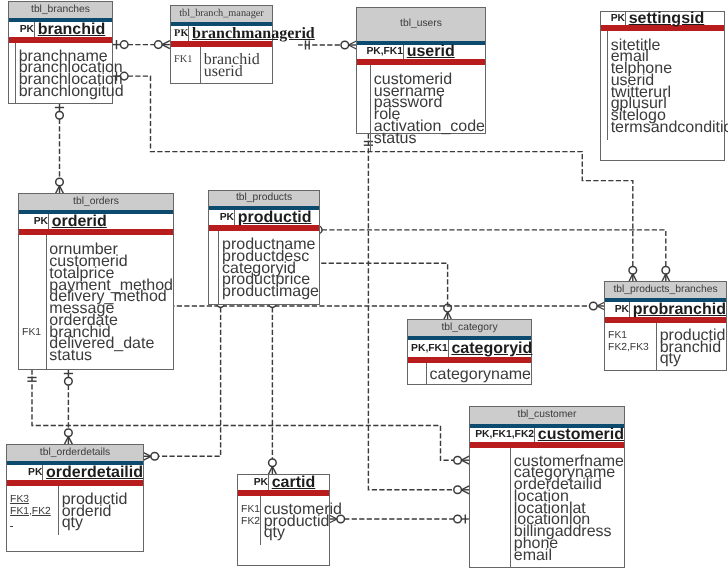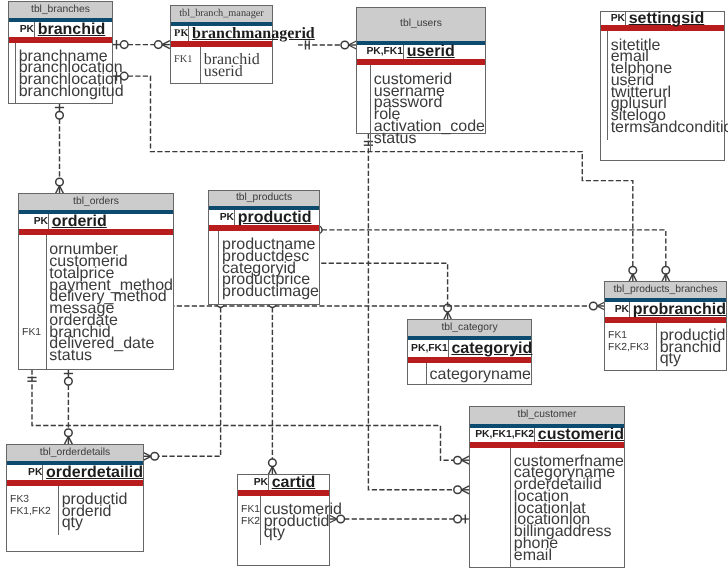--- a/index.html
+++ b/index.html
@@ -380,21 +380,21 @@
     <div class="title" style="height: 20px;">tbl_orderdetails</div>
     <div class="sect pk" style="height: 21px;">
       <div class="keycol" style="width: 52px;">
           <span>PK</span>
         </div>
       <div class="fldcol">
           <span>orderdetailid</span>
         </div>
     </div>
     <div class="sect body" style="height: 49px;">
-      <div class="keycol" style="width: 52px;">
+      <div class="keycol" style="width: 52px; text-decoration: underline;">
           <span>FK3</span>
           <span>FK1,FK2</span>
           <span>&nbsp;</span>
         </div>
       <div class="fldcol">
           <span>productid</span>
           <span>orderid</span>
           <span>qty</span>
         </div>
     </div>

